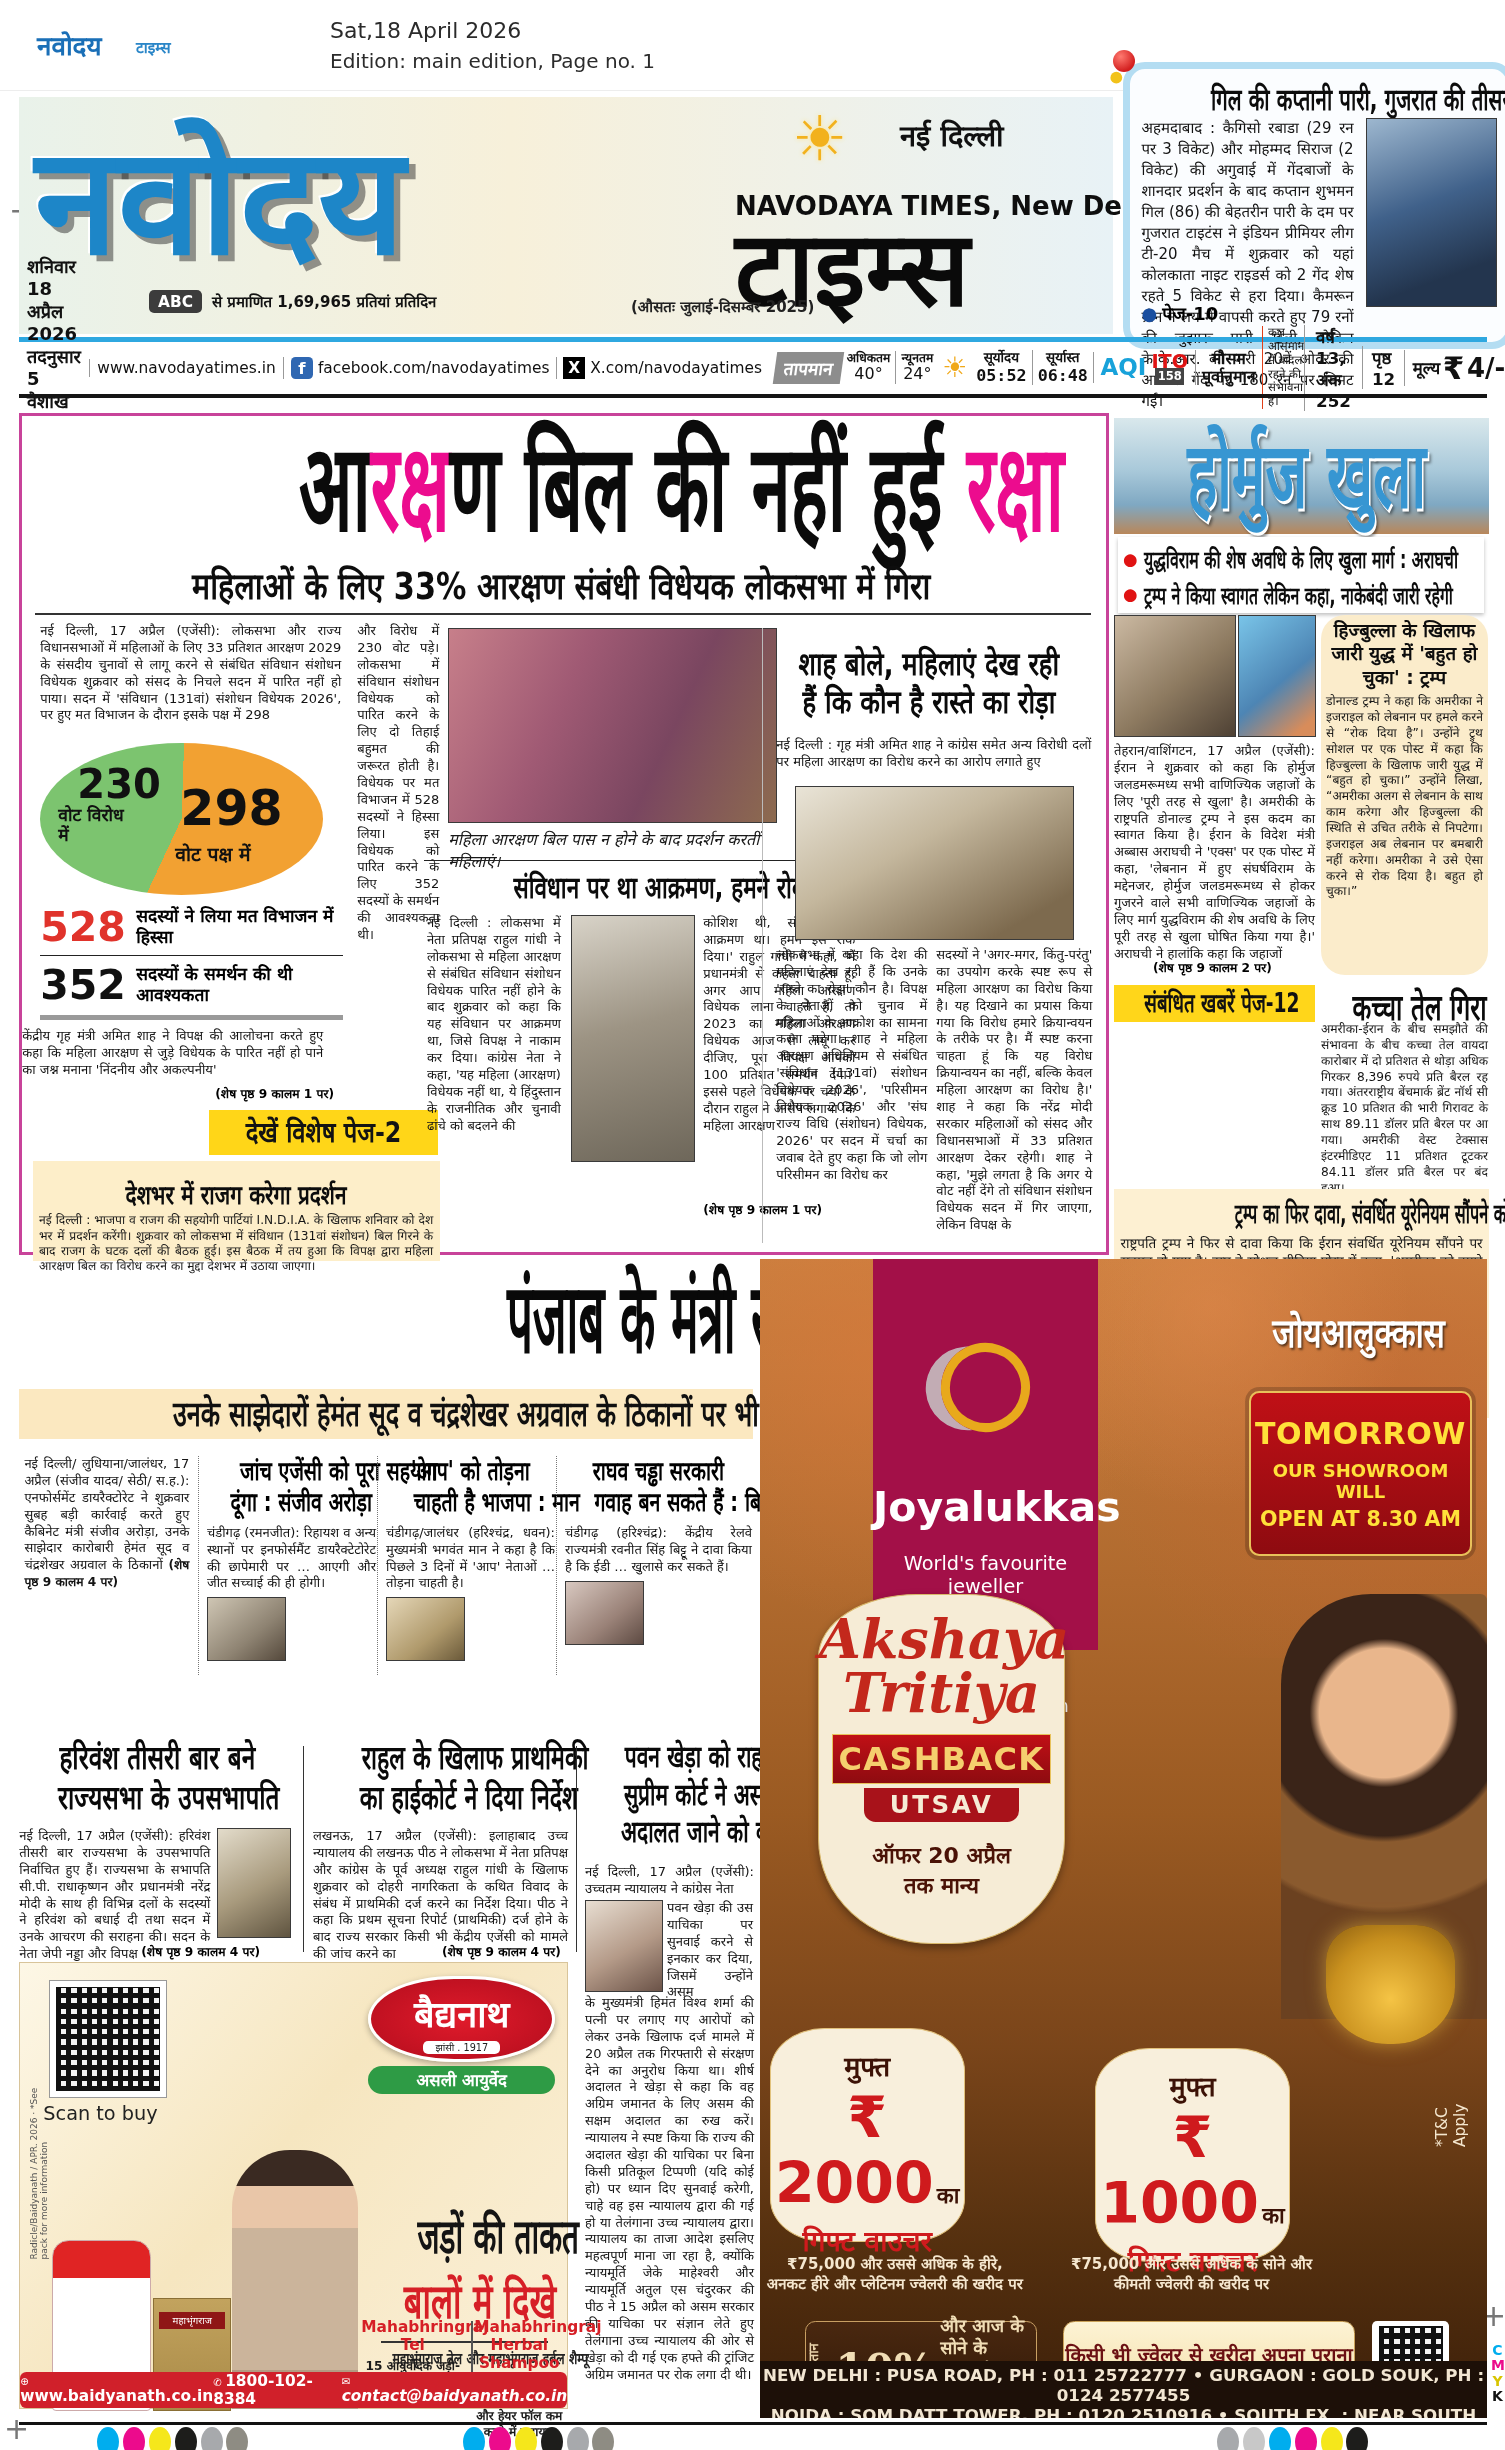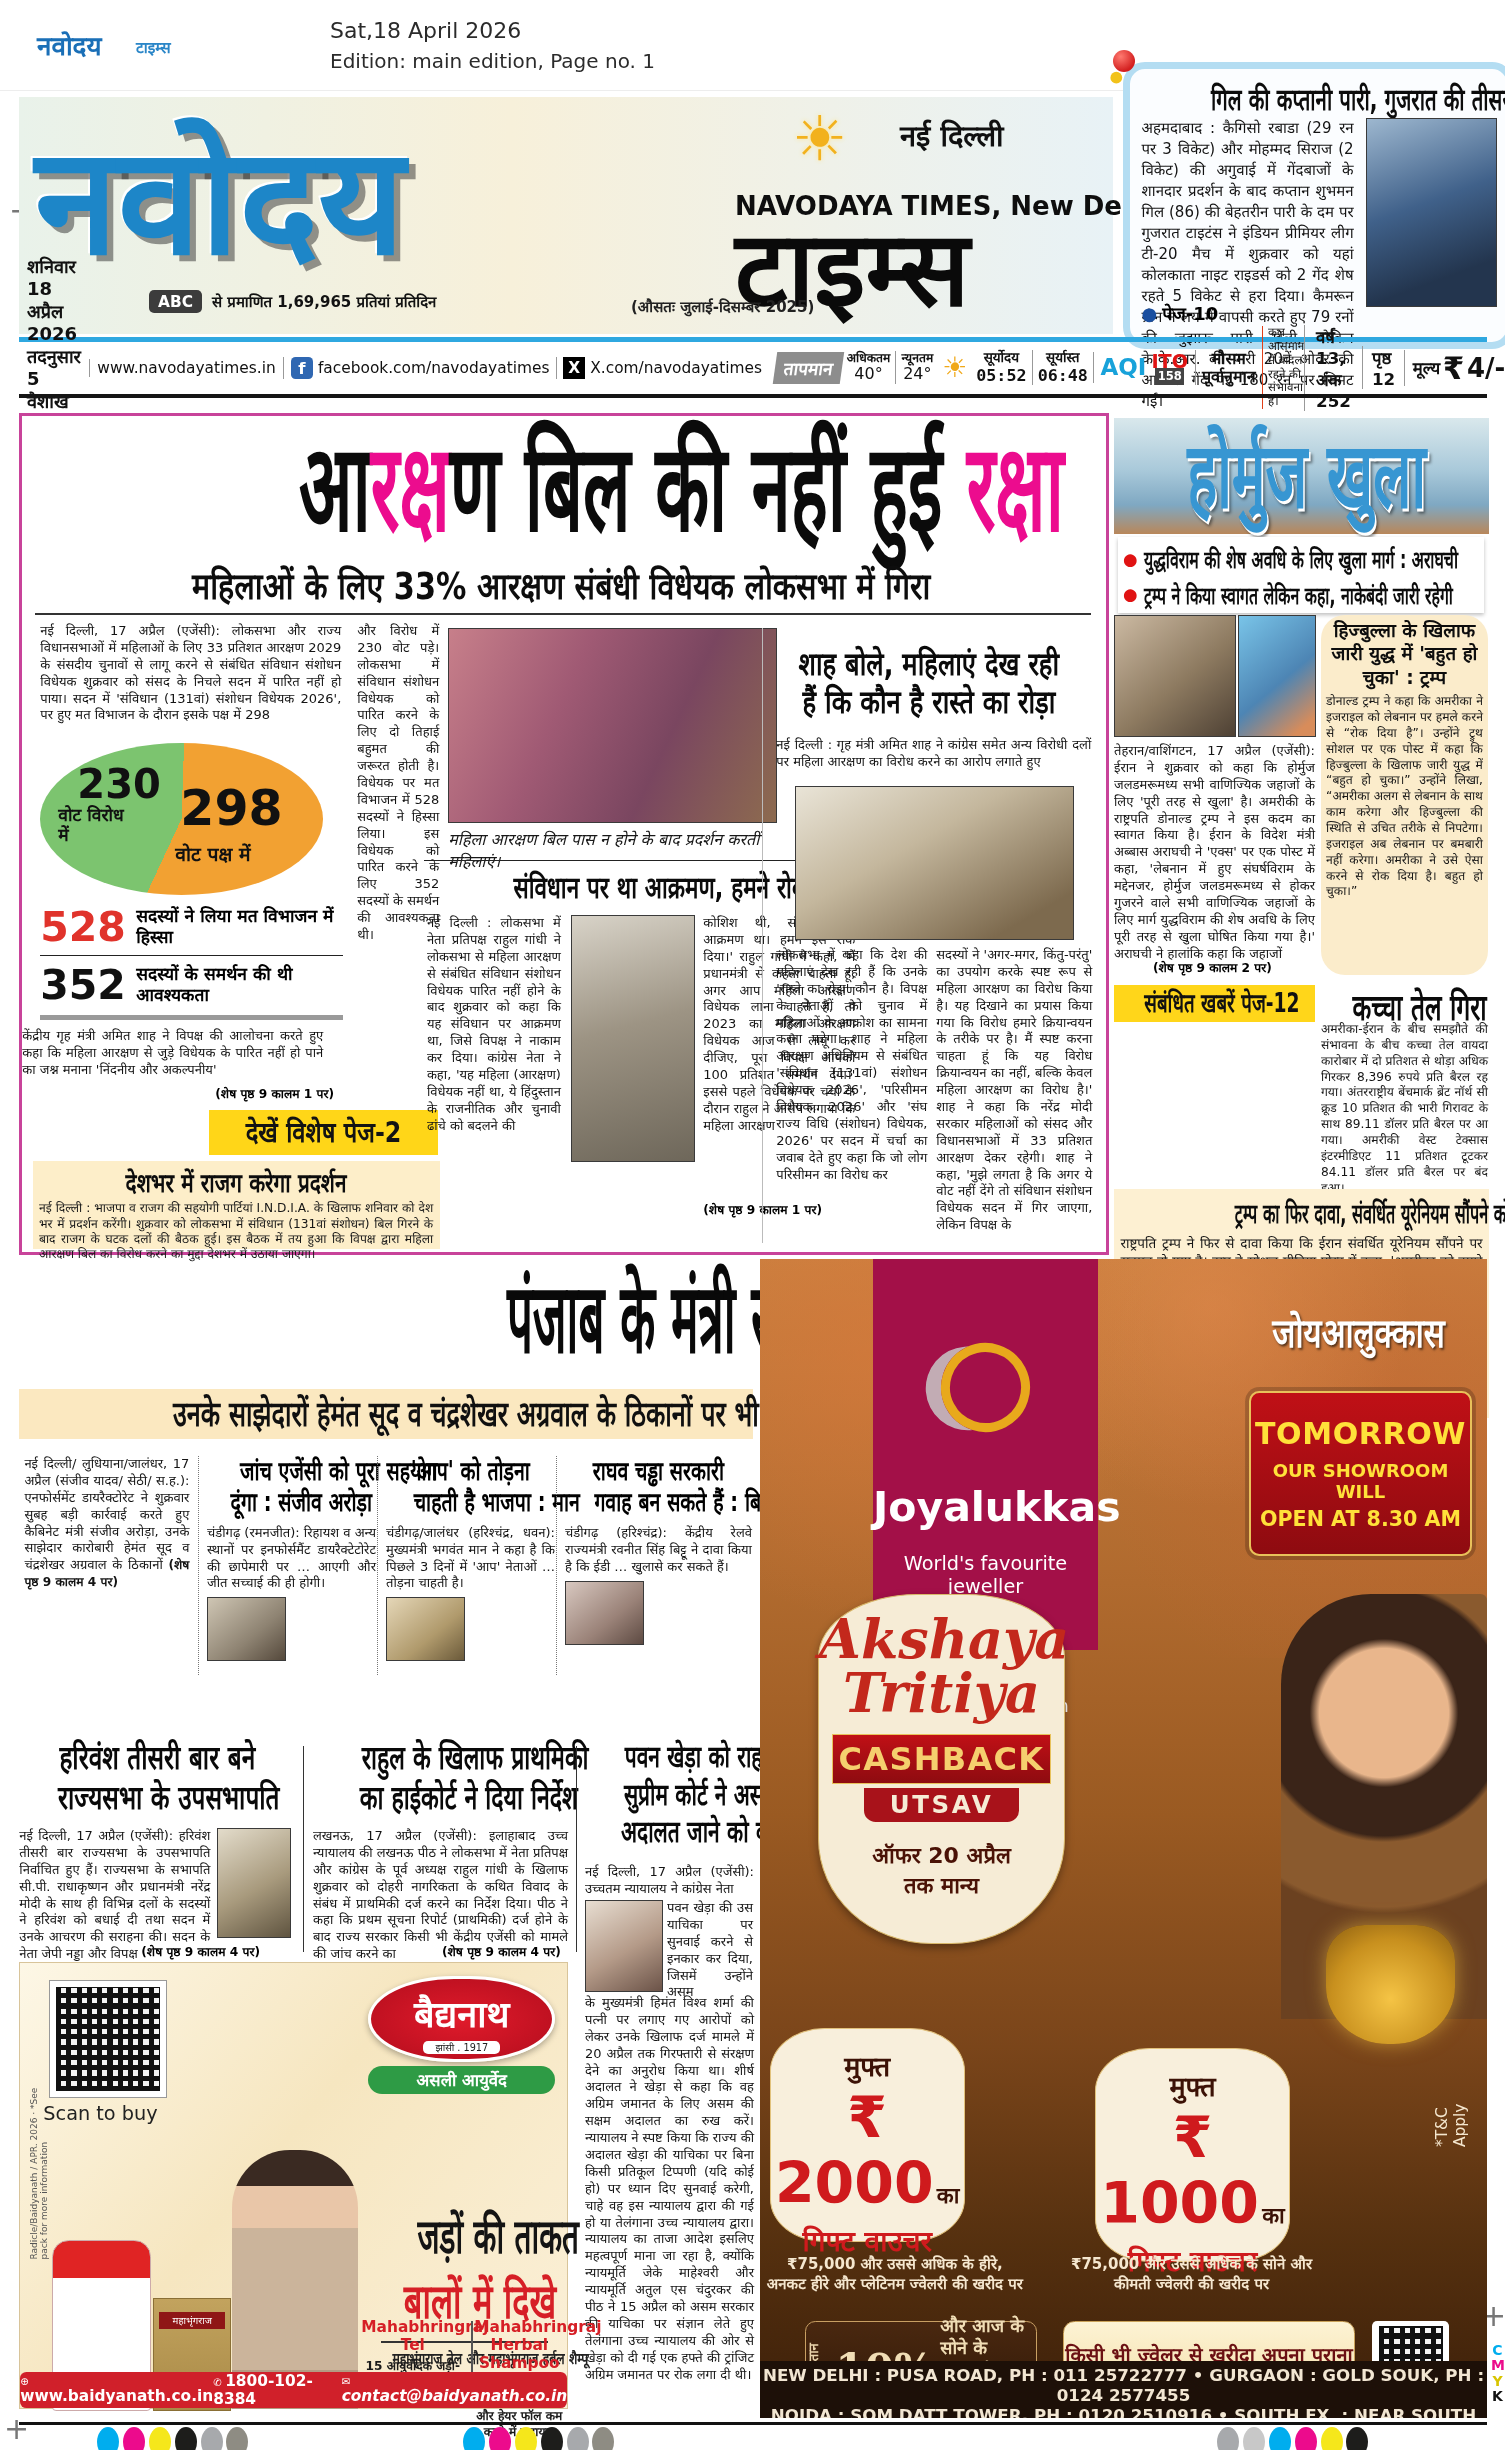--- a/index.html
+++ b/index.html
@@ -140,21 +140,21 @@
       <span class="b" style="font-size:41px;color:#111;">352</span>
       <span class="b" style="font-size:17.4px;line-height:1.2;">सदस्यों के समर्थन की थी आवश्यकता</span>
     </div>
     <div class="s" style="left:18px;top:599px;width:303px;height:4.5px;background:#9a9a9a;"></div>
 
     <div class="s j news" style="left:0;top:612px;width:301px;height:97px;">केंद्रीय गृह मंत्री अमित शाह ने विपक्ष की आलोचना करते हुए कहा कि महिला आरक्षण से जुड़े विधेयक के पारित नहीं हो पाने का जश्न मनाना 'निंदनीय और अकल्पनीय'</div>
     <div class="s contin" style="left:193px;top:669px;width:219px;background:#fff;">(शेष पृष्ठ 9 कालम 1 पर)</div>
     <div class="s ctr" style="left:187px;top:694px;width:229px;height:45px;background:#ffd618;">
       <span class="condc b" style="font-size:28px;line-height:45px;transform:scaleX(.85);color:#131313;">देखें विशेष पेज-2</span>
     </div>
-    <div class="s" style="left:10.3px;top:745px;width:407px;height:85px;background:#fdeec9;padding-top:3px;">
+    <div class="s" style="left:10.3px;top:745px;width:407px;height:85px;background:#fdeec9;padding-top:15px;">
       <div class="ctr"><span class="condc b" style="font-size:26px;transform:scaleX(.8);color:#0c0c0c;">देशभर में राजग करेगा प्रदर्शन</span></div>
       <div class="j" style="margin:1.3px 6.4px;font-size:12.2px;line-height:1.25;color:#161616;">नई दिल्ली : भाजपा व राजग की सहयोगी पार्टियां I.N.D.I.A. के खिलाफ शनिवार को देश भर में प्रदर्शन करेंगी। शुक्रवार को लोकसभा में संविधान (131वां संशोधन) बिल गिरने के बाद राजग के घटक दलों की बैठक हुई। इस बैठक में तय हुआ कि विपक्ष द्वारा महिला आरक्षण बिल का विरोध करने का मुद्दा देशभर में उठाया जाएगा।</div>
     </div>
 
     <div class="s photo" style="left:426px;top:212px;width:327px;height:193px;background:linear-gradient(115deg,#c77f8a,#a05a74 35%,#7a4660 65%,#8d6b4f);"></div>
     <div class="s" style="left:426px;top:412px;width:327px;font-size:16px;font-style:italic;color:#181818;">महिला आरक्षण बिल पास न होने के बाद प्रदर्शन करतीं महिलाएं।</div>
 
     <div class="s" style="left:402px;top:444px;width:546px;height:384px;border-top:1.9px solid #222;">
       <div class="ctr" style="margin-top:5.1px;">
         <span class="condc b" style="font-size:30px;transform:scaleX(.75);color:#0b0b0b;">संविधान पर था आक्रमण, हमने रोका : राहुल</span>

